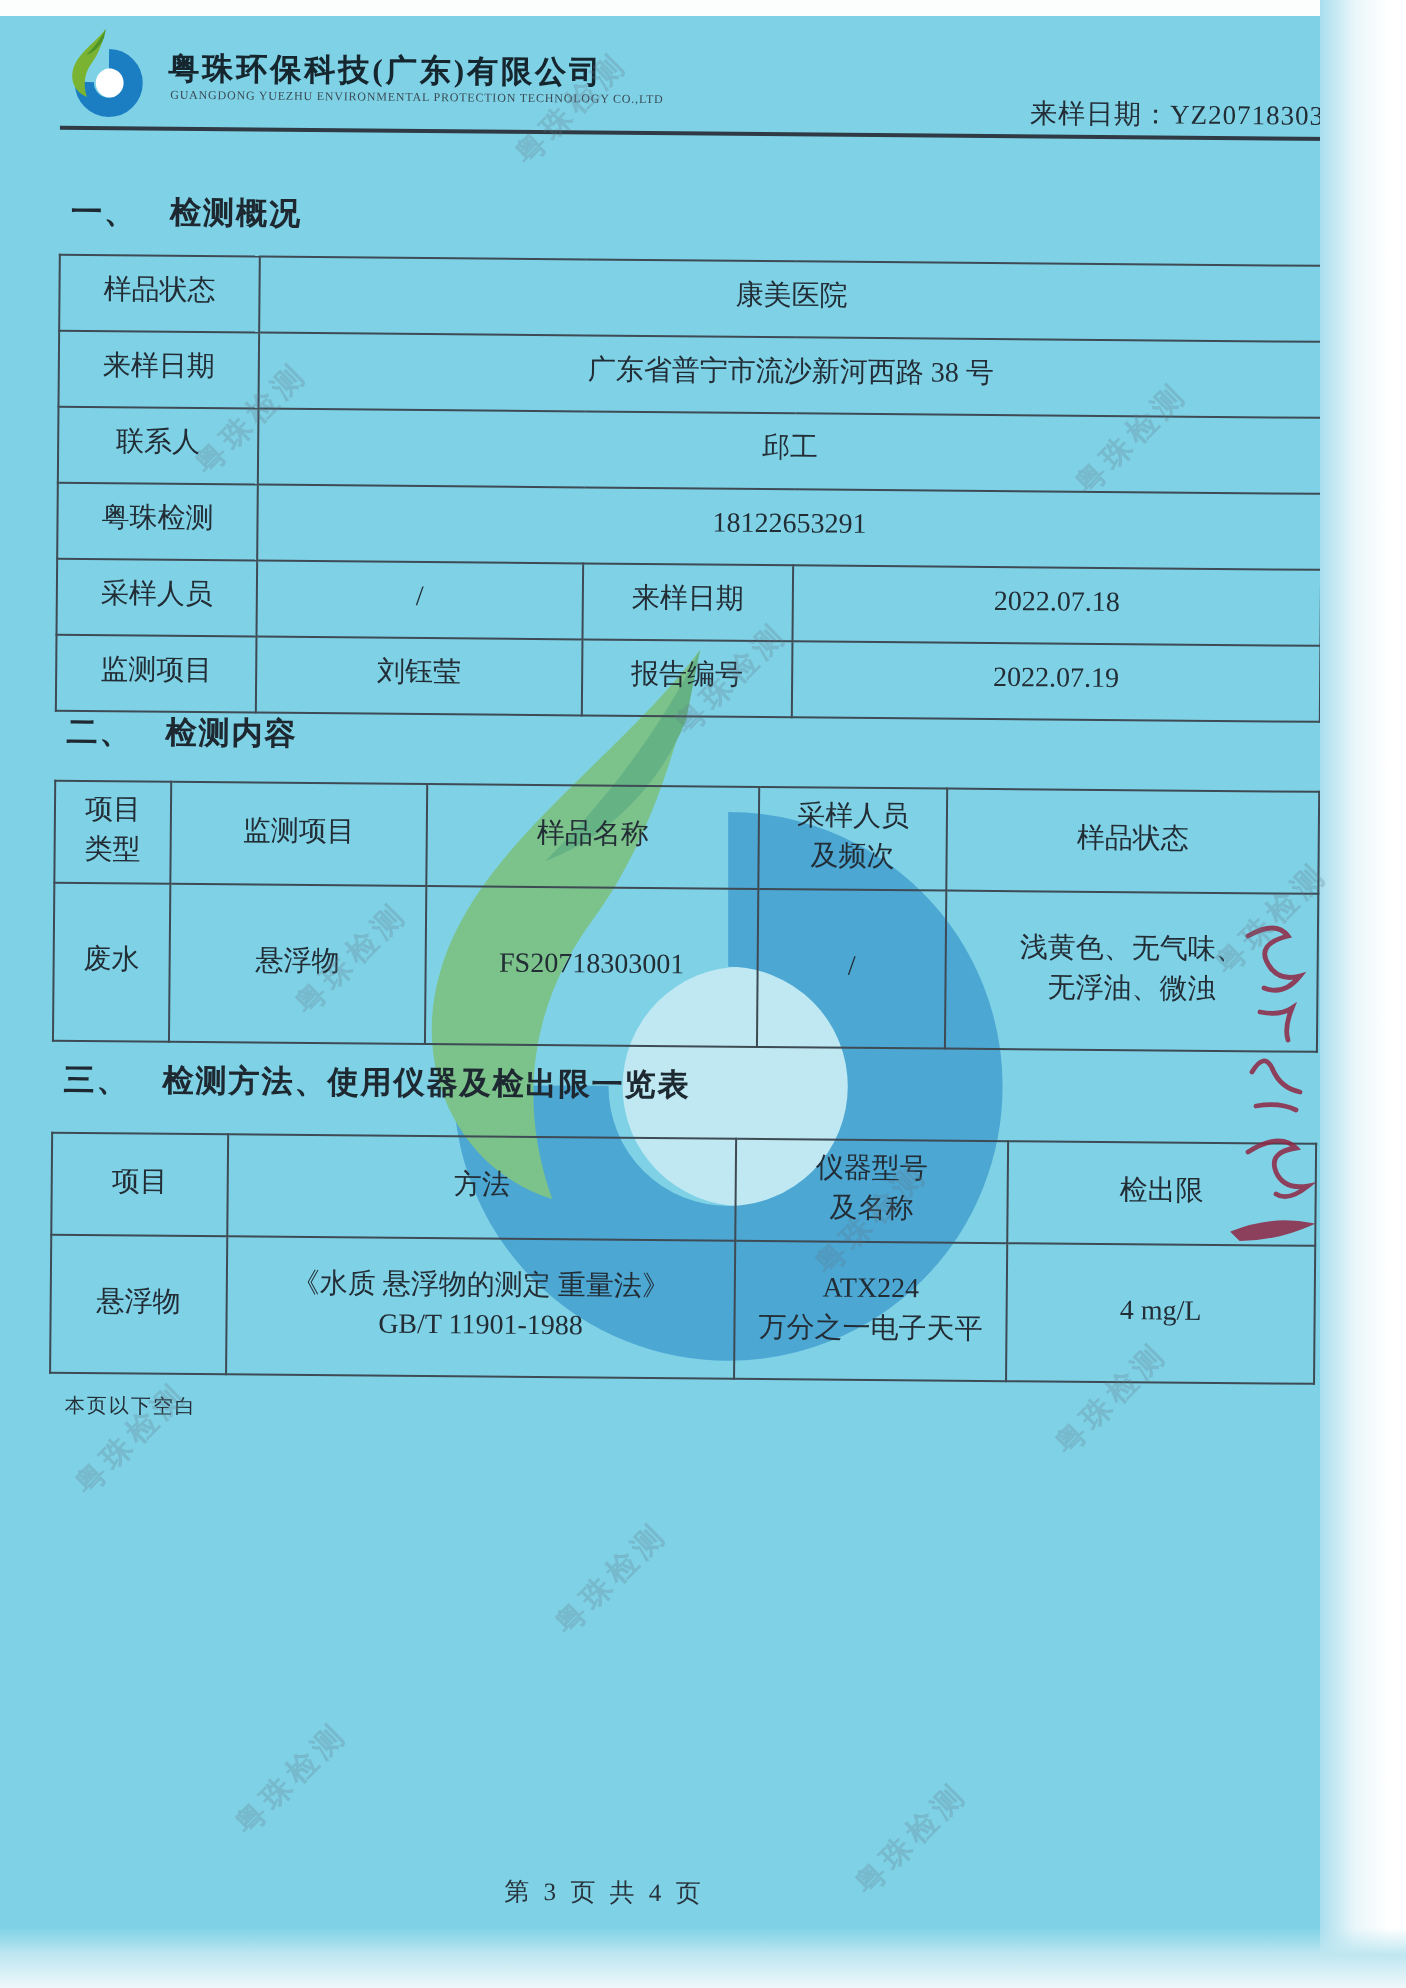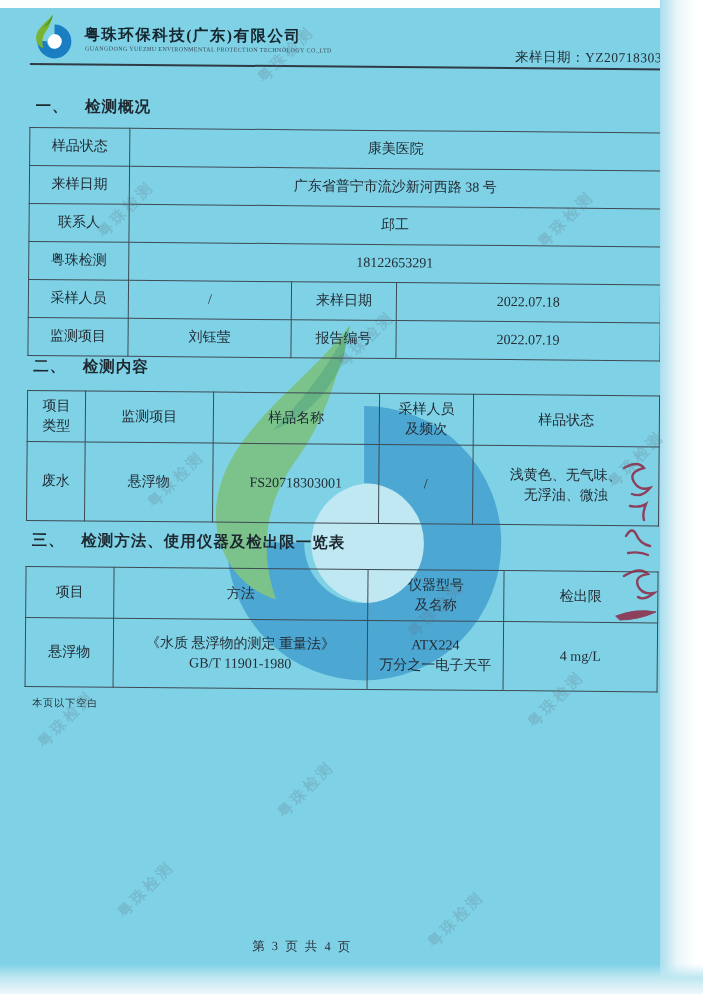--- a/index.html
+++ b/index.html
@@ -155,21 +155,21 @@
       </colgroup>
     <tbody>
         <tr class="hd">
       <td>项目</td>
       <td>方法</td>
       <td><span>仪器型号</span><br><span>及名称</span></td>
       <td>检出限</td>
     </tr>
     <tr class="bd">
       <td>悬浮物</td>
-      <td><span>《水质 悬浮物的测定 重量法》</span><br><span>GB/T 11901-1980</span></td>
+      <td><span>《水质 悬浮物的测定 重量法》</span><br><span>GB/T 11901-1988</span></td>
       <td><span>ATX224</span><br><span>万分之一电子天平</span></td>
       <td>4 mg/L</td>
     </tr>
   </tbody>
     </table>
 
   <div class="blank-note">本页以下空白</div>
   <div class="footer">第 3 页 共 4 页</div>
 </div>
 

